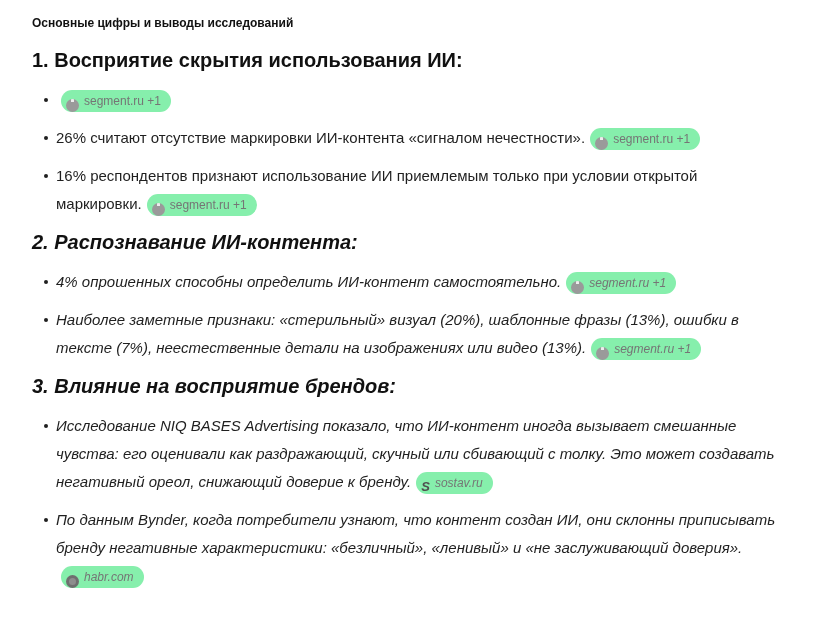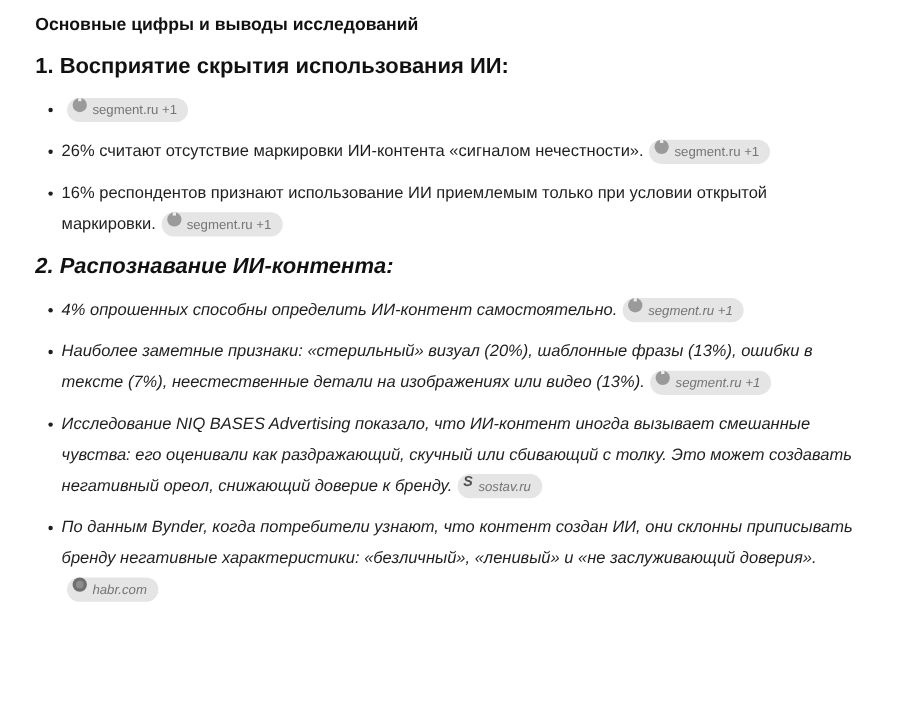--- a/index.html
+++ b/index.html
@@ -11,21 +11,21 @@
   body {
     box-sizing: border-box;
     background: #ffffff;
     padding: 10px 44px 8px 32px;
     font-family: "Liberation Sans", sans-serif;
     font-size: 15px;
     line-height: 28px;
     color: #1f1f1f;
   }
   .page-title {
-    font-size: 16px;
+    font-size: 12px;
     line-height: 26px;
     font-weight: 700;
     margin: 0 0 14px 0;
     color: #111111;
   }
   .section { margin: 0; }
   .section + .section { margin-top: 0; font-style: italic; }
   .section-heading {
     font-size: 20px;
     line-height: 20px;
@@ -49,27 +49,27 @@
     position: absolute;
     left: 12px;
     top: 12px;
     width: 4px;
     height: 4px;
     border-radius: 50%;
     background: #1f1f1f;
   }
   .badge {
     display: inline-flex;
-    align-items: flex-start;
+    align-items: flex-end;
     gap: 5px;
     height: 22px;
     padding: 0 10px 0 5px;
     margin-left: 5px;
     border-radius: 12px;
-    background: #e5e5e5;
+    background: #86efac;
     color: #757575;
     font-size: 12px;
     line-height: 22px;
     white-space: nowrap;
     vertical-align: middle;
     cursor: pointer;
   }
   .fav {
     position: relative;
     width: 13px;
@@ -143,20 +143,21 @@
             </span></li>
 
   <li><span>Наиболее заметные признаки: «стерильный» визуал (20%), шаблонные фразы (13%), ошибки в тексте (7%), неестественные детали на изображениях или видео (13%).</span><span class="badge">
               <span class="fav fav-segment-ru-favicon-icon"></span>
               <span>segment.ru +1</span>
             </span></li>
 </ul>
   </section>
 
   <section class="section">
+    <h2 class="section-heading">3. Влияние на восприятие брендов:</h2>
     <ul class="bullets">
   <li><span>Исследование NIQ BASES Advertising показало, что ИИ-контент иногда вызывает смешанные чувства: его оценивали как раздражающий, скучный или сбивающий с толку. Это может создавать негативный ореол, снижающий доверие к бренду.</span><span class="badge">
               <span class="fav fav-sostav-ru-favicon-icon">S</span>
               <span>sostav.ru</span>
             </span></li>
 
   <li><span>По данным Bynder, когда потребители узнают, что контент создан ИИ, они склонны приписывать бренду негативные характеристики: «безличный», «ленивый» и «не заслуживающий доверия».</span><span class="badge">
               <span class="fav fav-habr-com-favicon-icon"></span>
               <span>habr.com</span>
             </span></li>

